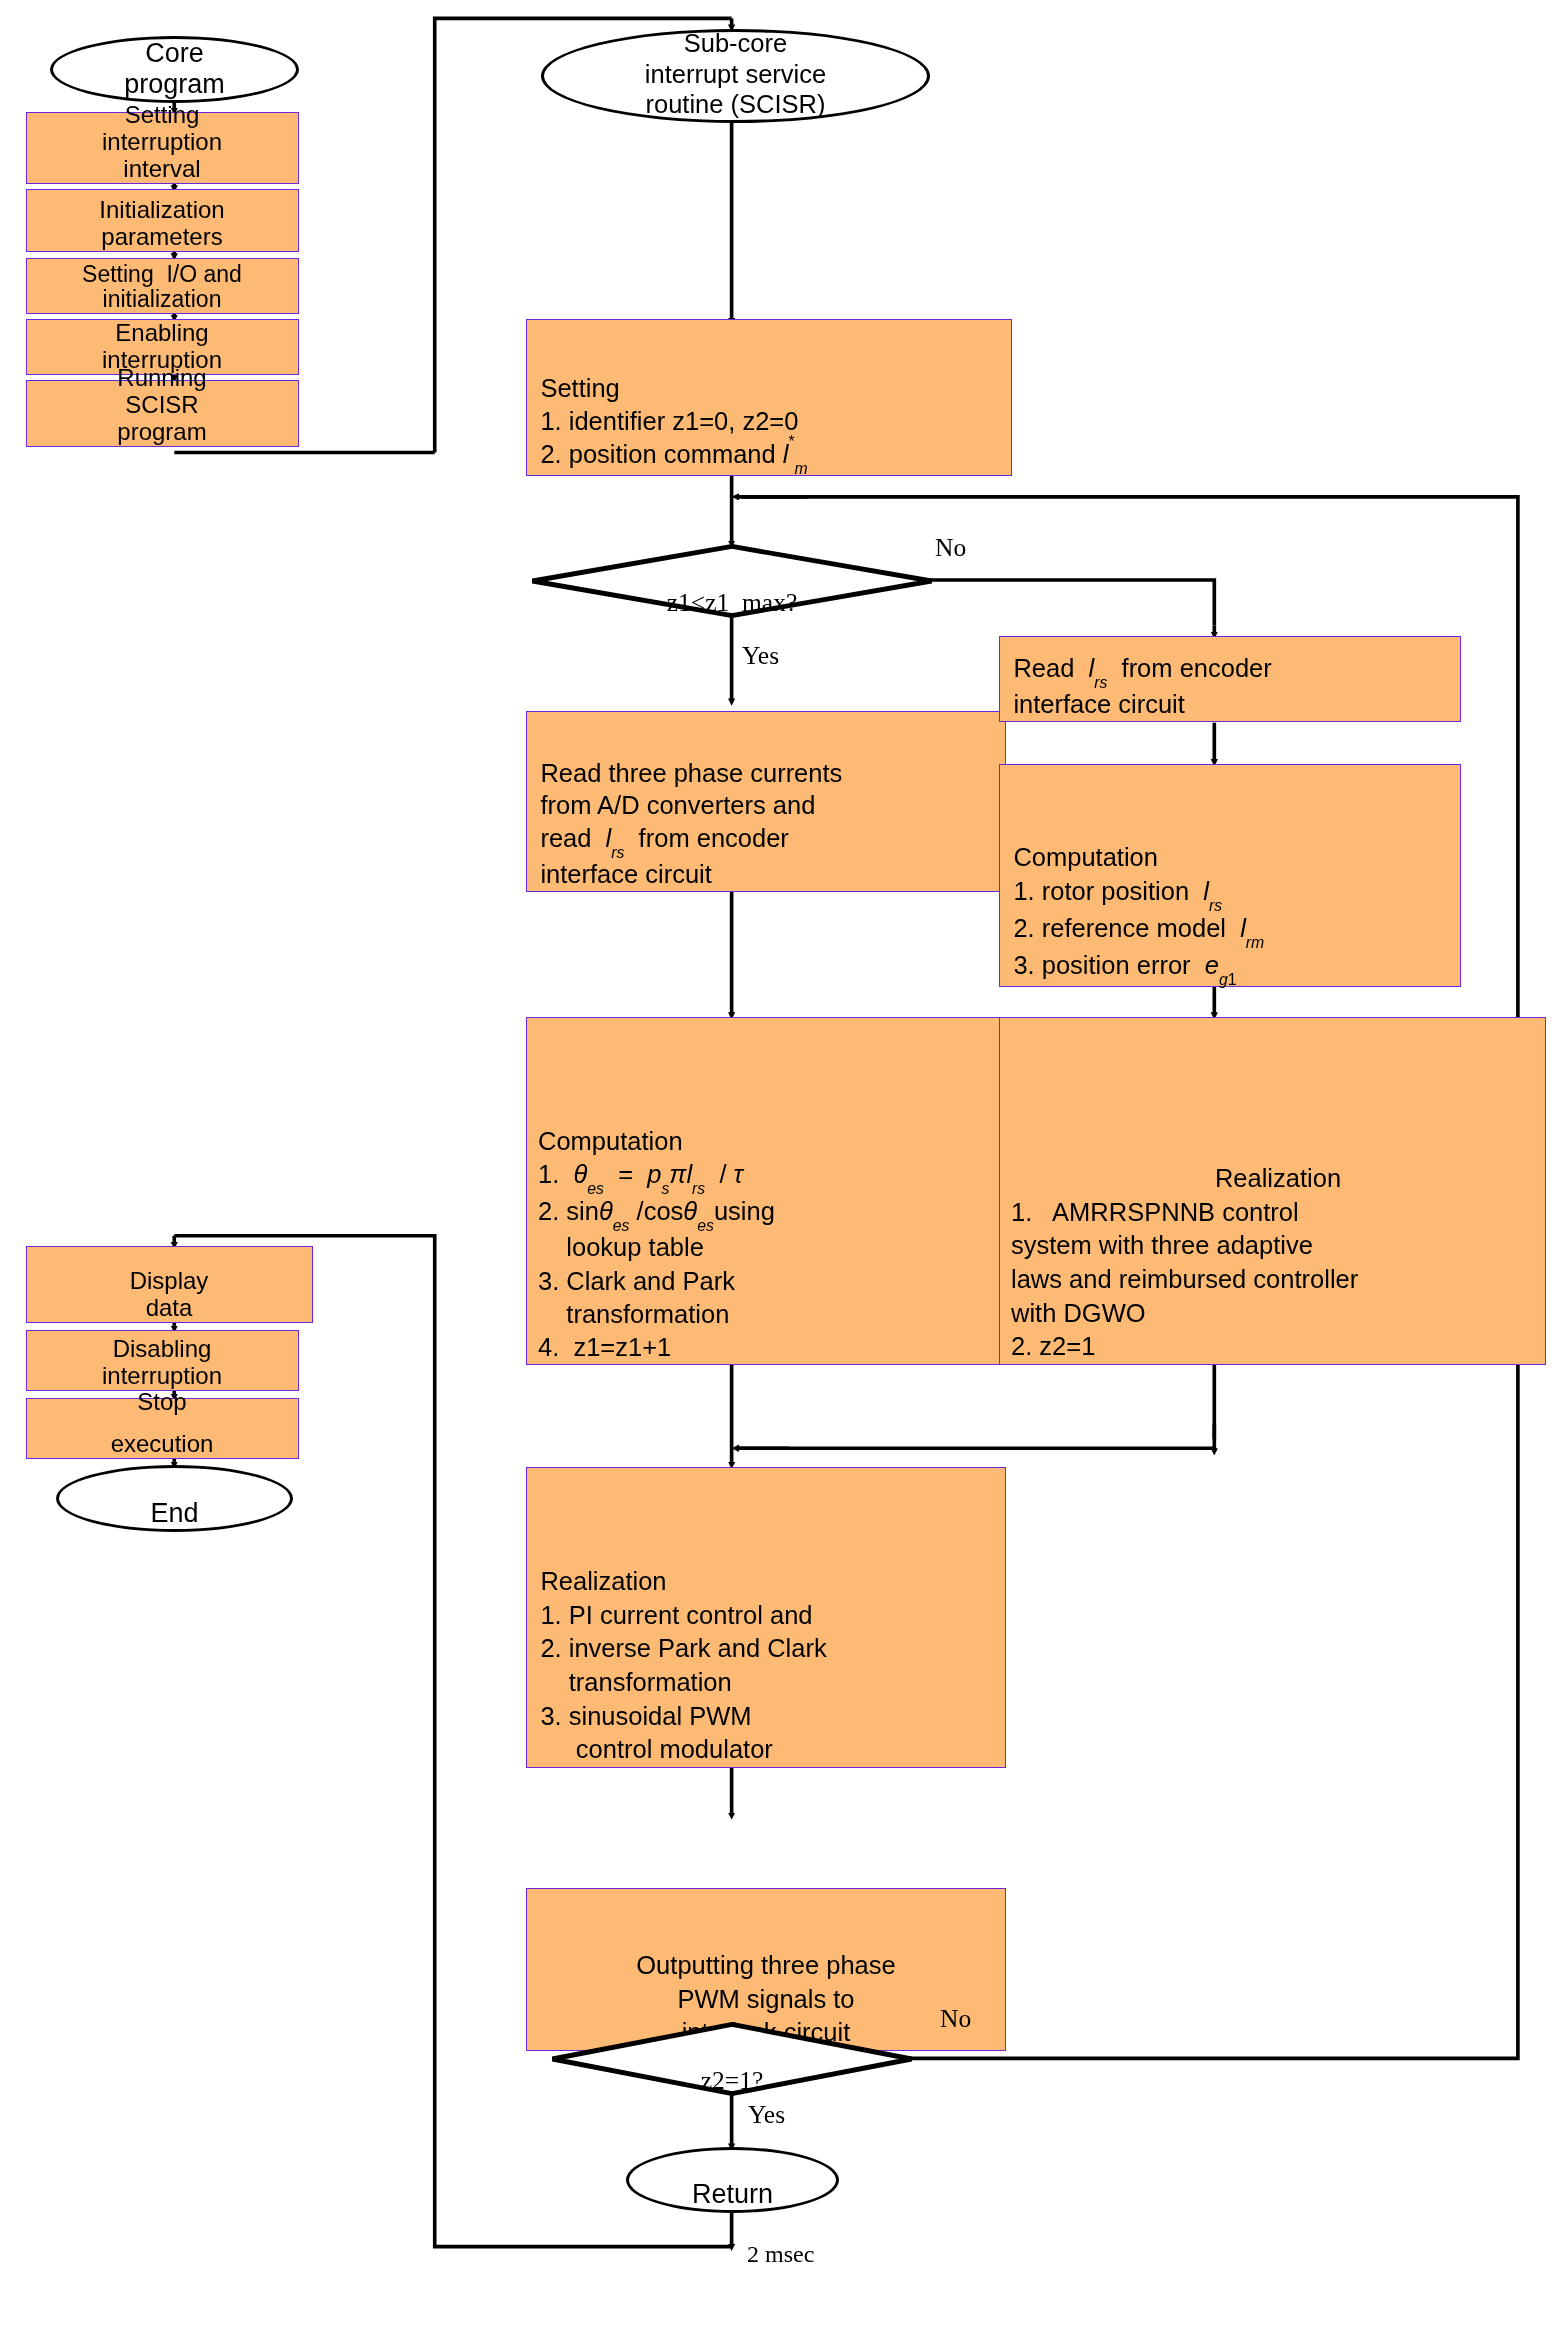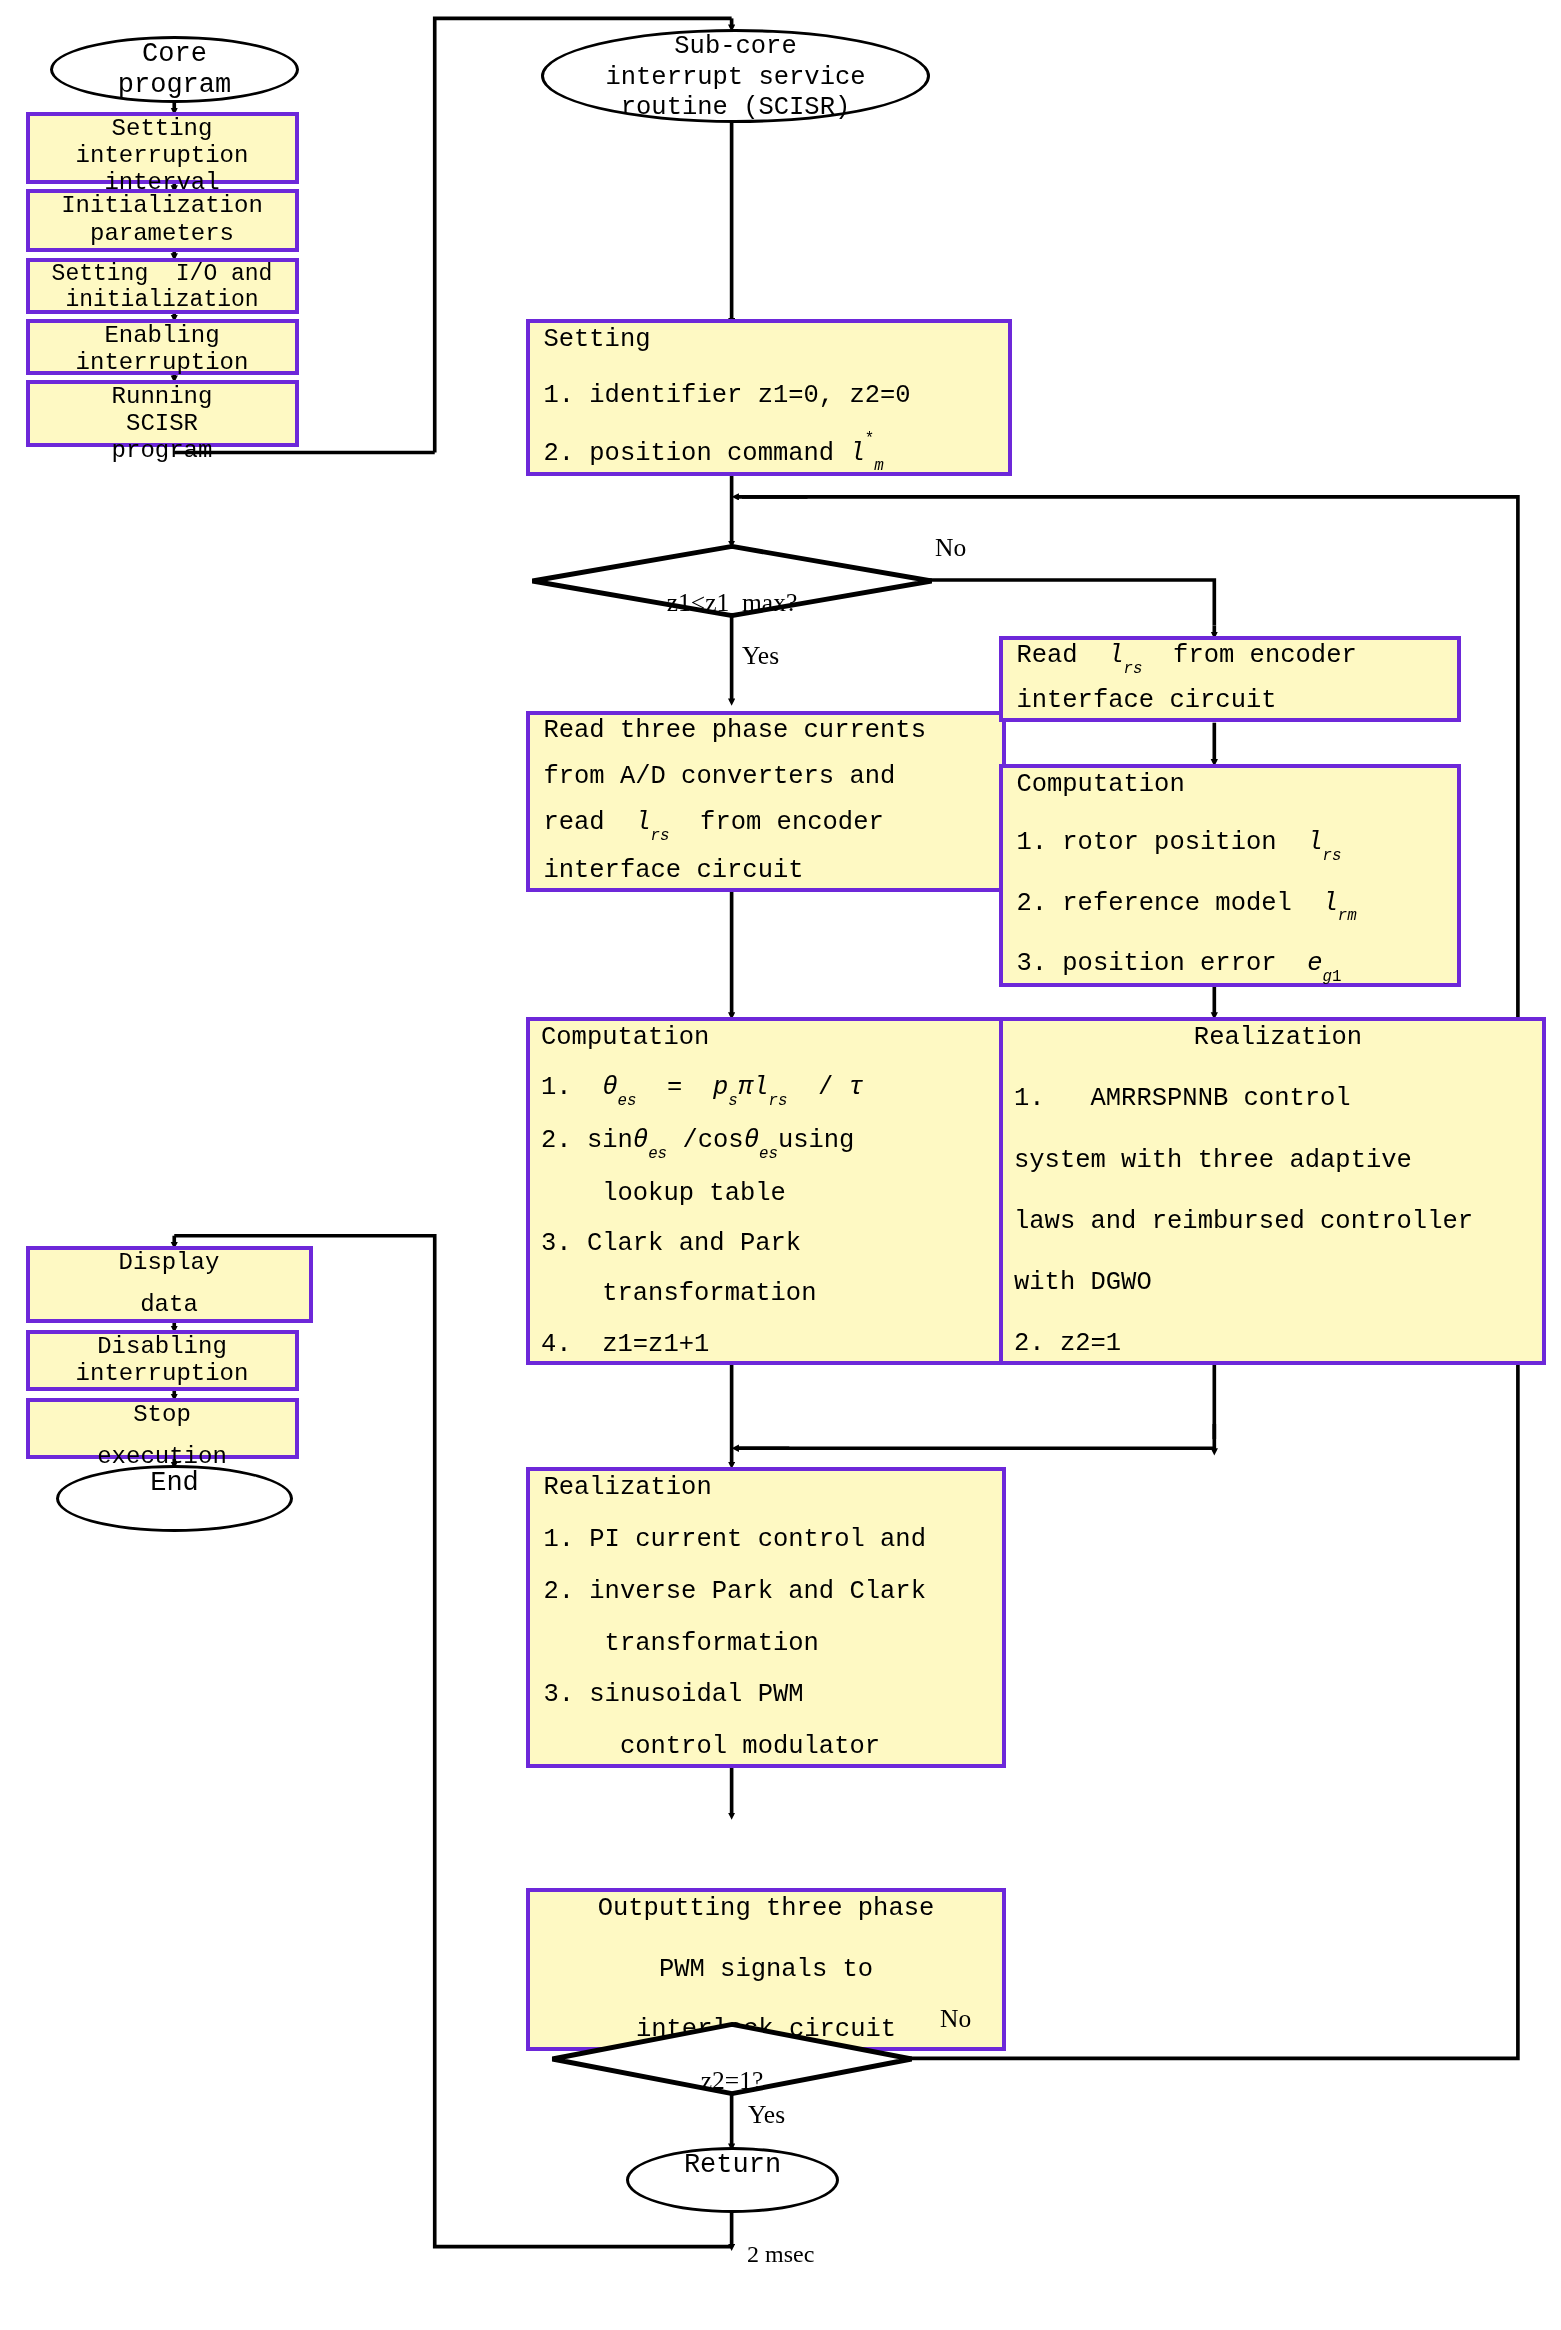--- a/index.html
+++ b/index.html
@@ -20,26 +20,26 @@
     width: 1561px;
     height: 2330px;
     overflow: visible;
   }
   .node {
     position: absolute;
     box-sizing: border-box;
     color: #000;
     display: flex;
     flex-direction: column;
-    justify-content: space-between;
-    font-family: Liberation Mono, monospace;
+    justify-content: flex-end;
+    font-family: Liberation Sans, sans-serif;
   }
   .box {
-    border: 4px solid #6d28d9;
-    background: #fef9c3;
+    border: 1px solid #6d28d9;
+    background: #fdba74;
     align-items: center;
     text-align: center;
   }
   .box.left-align {
     align-items: flex-start;
     text-align: left;
     padding-left: 13.4px;
   }
   .oval {
     border: 3.6px solid #000;

